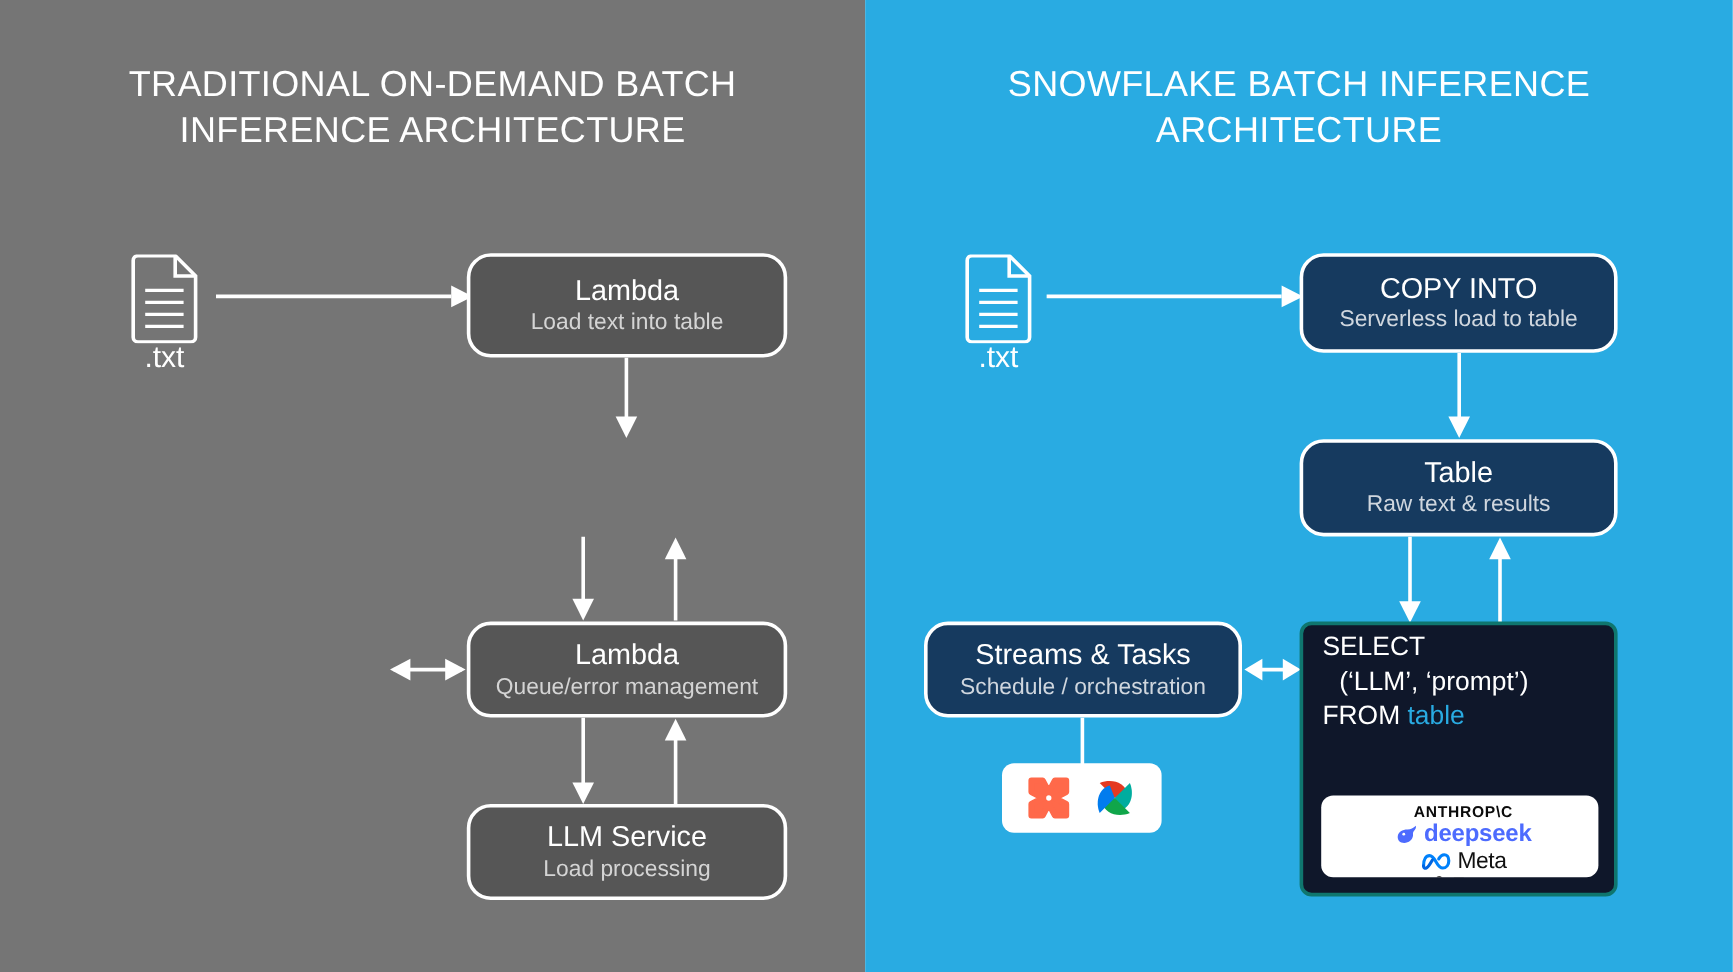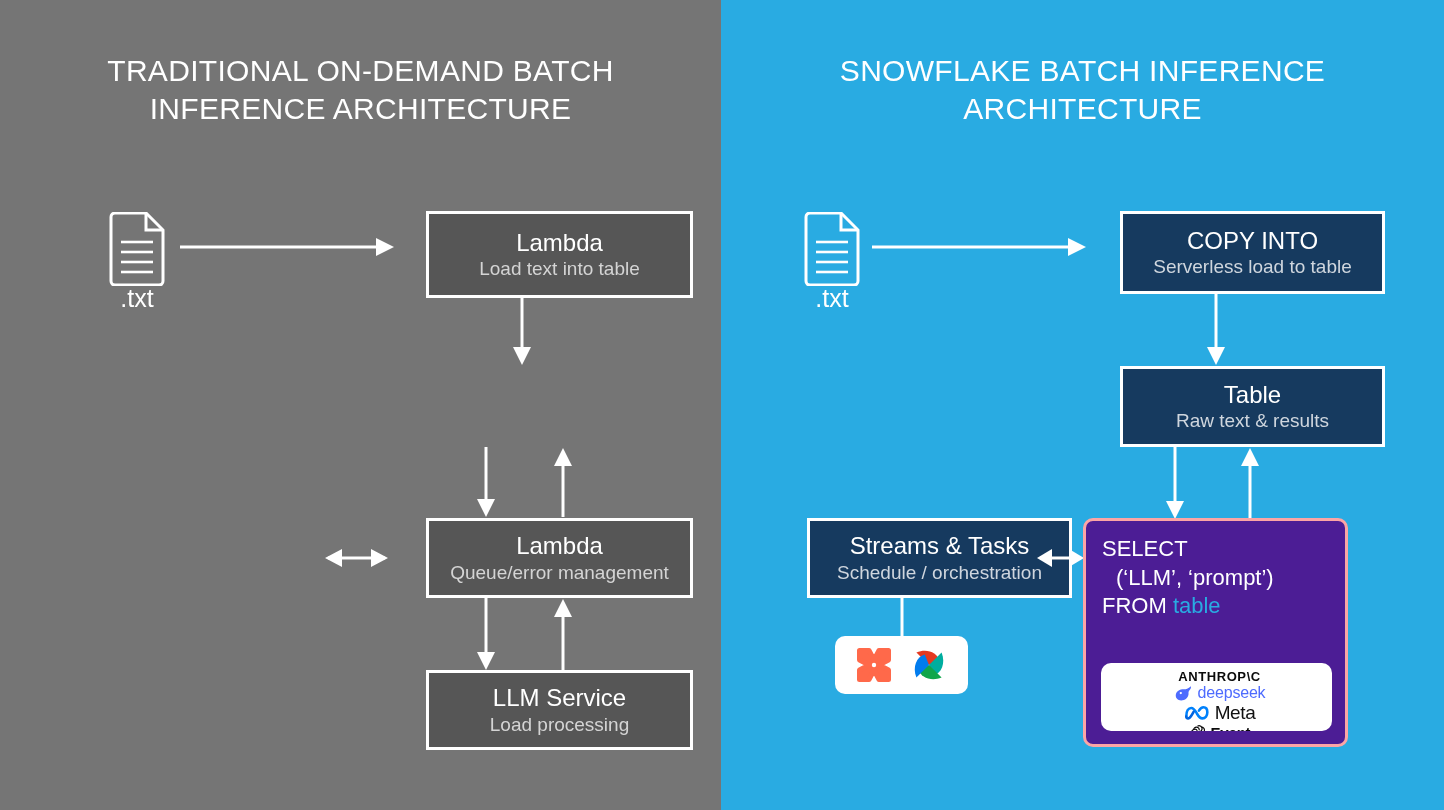--- a/index.html
+++ b/index.html
@@ -23,26 +23,25 @@
     line-height: 1.28;
     letter-spacing: 0.3px;
     white-space: pre-line;
     padding: 0 60px;
   }
 
   
   .node {
     position: absolute;
     border: 3px solid #ffffff;
-    border-radius: 0;
+    border-radius: 20px;
     display: flex; flex-direction: column;
     align-items: center; justify-content: center;
     text-align: center;
     padding: 6px 10px;
-    margin-left: 37px;
   }
   .node .t1 { color:#ffffff; font-size: 24px; line-height: 1.18; }
   .node .t2 { color:#d4d4d4; font-size: 19px; line-height: 1.22; }
   .node-gray { background:#565656; }
   .node-navy { background:#163a5f; }
   .node-navy .t2 { color:#cfd6de; }
 
   
   .fileicon { position: absolute; }
   .fileicon .lbl {
@@ -65,31 +64,31 @@
   .llm-plate {
     display: grid;
     grid-template-columns: 1fr;
     grid-template-rows: 1fr 1fr;
     align-items: center;
     justify-items: center;
     padding: 6px 4px 6px 10px;
   }
   .llm-cell { display:flex; align-items:center; gap:5px; white-space: nowrap; }
   .anthropic-name { font-size: 13px; font-weight: 700; color:#0b0b0b; letter-spacing: .6px; }
-  .deepseek-name { font-size: 16px; font-weight: 400; color:#4d6bfe; letter-spacing: -0.2px; }
+  .deepseek-name { font-size: 20px; font-weight: 700; color:#4d6bfe; letter-spacing: -0.2px; }
   .meta-name { font-size: 19px; font-weight: 500; color:#111; letter-spacing: -0.4px; }
   .openai-name { font-size: 15px; font-weight: 700; color:#0b0b0b; letter-spacing: -0.2px; }
 
   
   .sqlnode {
     position: absolute;
-    background:#4c1d95;
-    border: 3px solid #fca5a5;
+    background:#0f172a;
+    border: 3px solid #0f766e;
     border-radius: 10px;
-    padding: 14px 0 0 16px;
+    padding: 4px 0 0 16px;
   }
   .sqlcode { color:#ffffff; font-size: 22px; line-height: 1.30; text-align: left; }
   .sqlcode .kw { color:#ffffff; }
   .sqlcode .id { color:#29abe2; }
   .sqlcode .ind { padding-left: 14px; }
 </style>
 </head>
 <body>
 
 <div class="stage">

